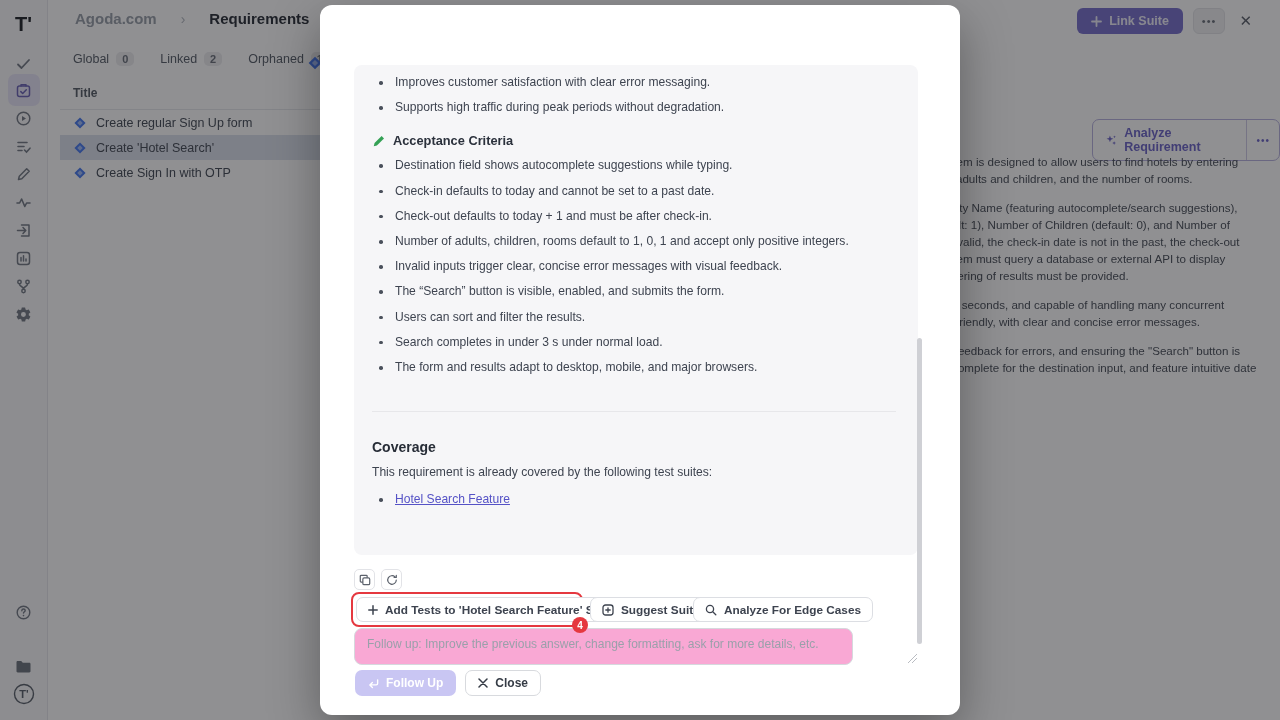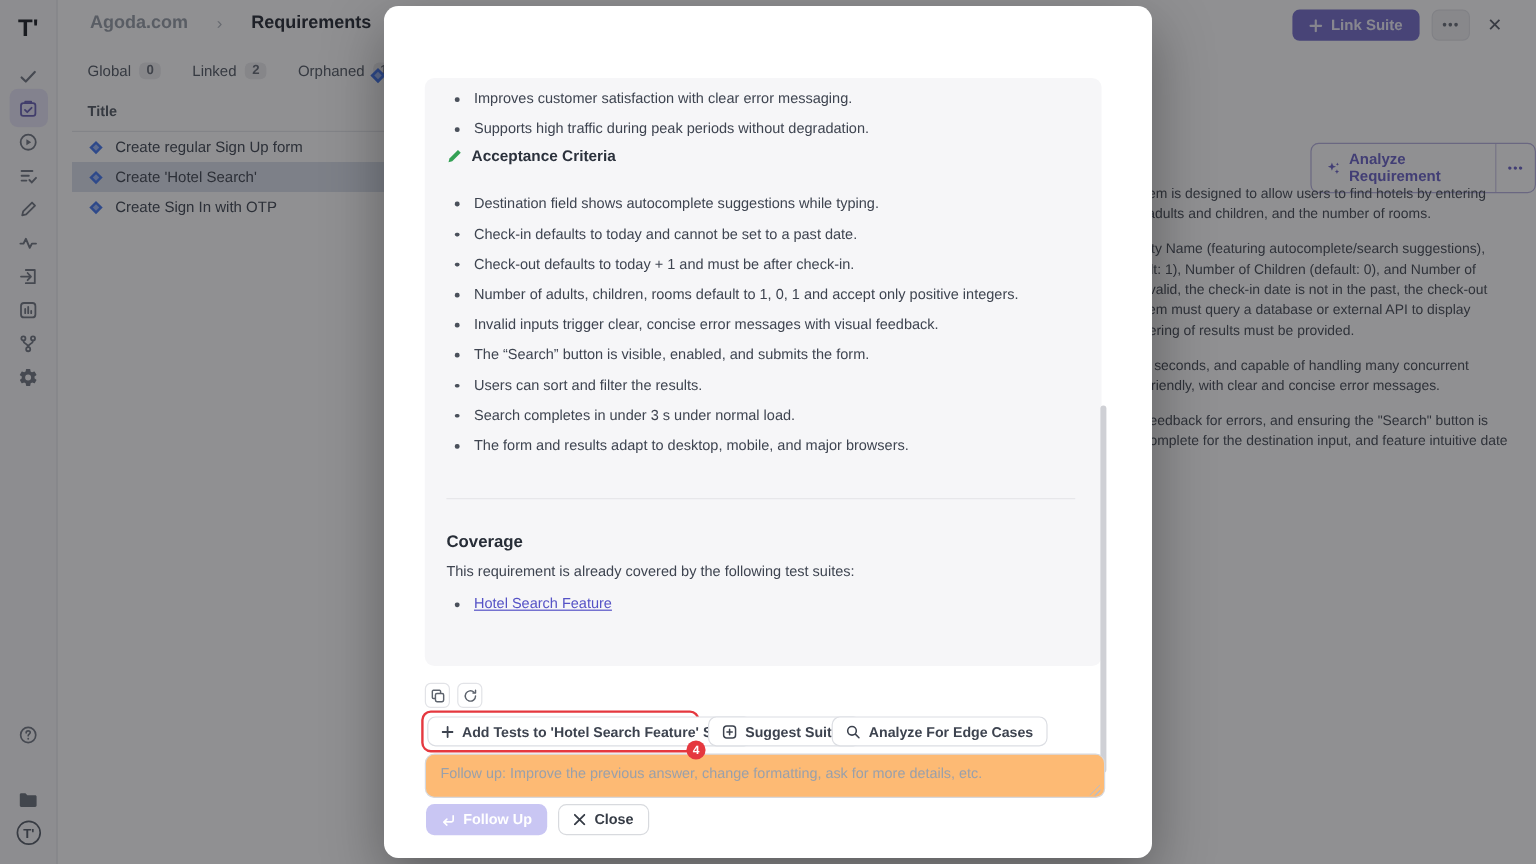--- a/index.html
+++ b/index.html
@@ -52,39 +52,39 @@
   .m-title { font-size:15.5px; font-weight:700; color:#20252e; margin-left:9px; }
   .beta { margin-left:10px; background:#79a1f7; color:#fff; font-size:10.5px; font-weight:600; border-radius:10px; padding:2.5px 9px; }
   .m-header-icons { margin-left:auto; display:flex; align-items:center; gap:18px; color:#4b515b; }
   .mh-btn { display:flex; align-items:center; }
 
   .m-content { position:absolute; left:34px; top:60px; width:564px; height:490px; background:#f6f6f8; border-radius:8px; padding:5px 22px 16px 18px; overflow:hidden; }
   .m-content, .m-content li, .m-content p { font-size:12.1px; color:#3e4450; }
   ul.blist { list-style:none; }
   ul.blist li { position:relative; padding-left:23px; line-height:25.2px; }
   ul.blist li::before { content:""; position:absolute; left:7px; top:11px; width:3.5px; height:3.5px; border-radius:50%; background:#4a505b; }
-  .h-accept { display:flex; align-items:center; gap:7px; margin-top:2px; font-size:12.8px; font-weight:700; color:#2b313c; }
-  ul.accept { margin-top:20px; }
+  .h-accept { display:flex; align-items:center; gap:7px; margin-top:13px; font-size:12.8px; font-weight:700; color:#2b313c; }
+  ul.accept { margin-top:5px; }
   .divider { border-top:1px solid #e7e7ea; margin-top:31px; }
   .h-coverage { margin-top:27px; font-size:14px; font-weight:700; color:#272d37; }
   .cov-text { margin-top:10px; }
   ul.cov-links { margin-top:8px; }
   ul.cov-links a { color:#5552c6; text-decoration:underline; }
 
   .m-scrollbar { position:absolute; left:597px; top:333px; width:5px; height:306px; border-radius:3px; background:#cfd0d5; }
 
   .mini-row { position:absolute; left:34px; top:564px; display:flex; gap:6px; }
   .mini-btn { width:21px; height:21px; border:1px solid #e2e3e7; border-radius:5px; background:#fff; display:flex; align-items:center; justify-content:center; color:#5c626c; }
 
   .actions-row { position:absolute; left:36px; top:592px; height:25px; }
   .act-btn { position:absolute; top:0; height:25px; display:flex; align-items:center; gap:7px; background:#fff; border:1px solid #dcdee3; border-radius:7px; padding:0 11px; font-size:11.8px; font-weight:600; color:#3d434f; white-space:nowrap; }
   .red-box { position:absolute; left:31px; top:587px; width:232px; height:35px; border:2px solid #e5383f; border-radius:8px; pointer-events:none; }
   .red-badge { position:absolute; left:252px; top:612px; width:16px; height:16px; border-radius:50%; background:#e5383f; color:#fff; font-size:10px; font-weight:700; display:flex; align-items:center; justify-content:center; z-index:3; }
 
-  .followup { position:absolute; left:34px; top:623px; width:567px; height:37px; border:1px solid #d6d8dd; border-radius:8px; resize:none; font-family:"Liberation Sans", sans-serif; font-size:12px; color:#3e4450; padding:8px 12px; outline:none; background:#fdba74; }
+  .followup { position:absolute; left:34px; top:623px; width:499px; height:37px; border:1px solid #d6d8dd; border-radius:8px; resize:none; font-family:"Liberation Sans", sans-serif; font-size:12px; color:#3e4450; padding:8px 12px; outline:none; background:#f9a8d4; }
   .followup::placeholder { color:#9aa0aa; }
   .resize-grip { position:absolute; left:588px; top:649px; width:9px; height:9px; background:
     linear-gradient(135deg, transparent 0 45%, #b9bcc2 45% 52%, transparent 52% 70%, #b9bcc2 70% 77%, transparent 77%); }
 
   .m-footer { position:absolute; left:35px; top:665px; display:flex; gap:9px; }
   .btn-followup { background:#c9c6f3; color:#fff; border:none; border-radius:7px; font-size:12px; font-weight:600; padding:5px 13px; display:flex; align-items:center; gap:7px; }
   .btn-close { background:#fff; color:#363c46; border:1px solid #d8dade; border-radius:7px; font-size:12px; font-weight:600; padding:5px 12px; display:flex; align-items:center; gap:7px; }
   button { font-family:"Liberation Sans", sans-serif; cursor:pointer; }
 </style>
 </head>

